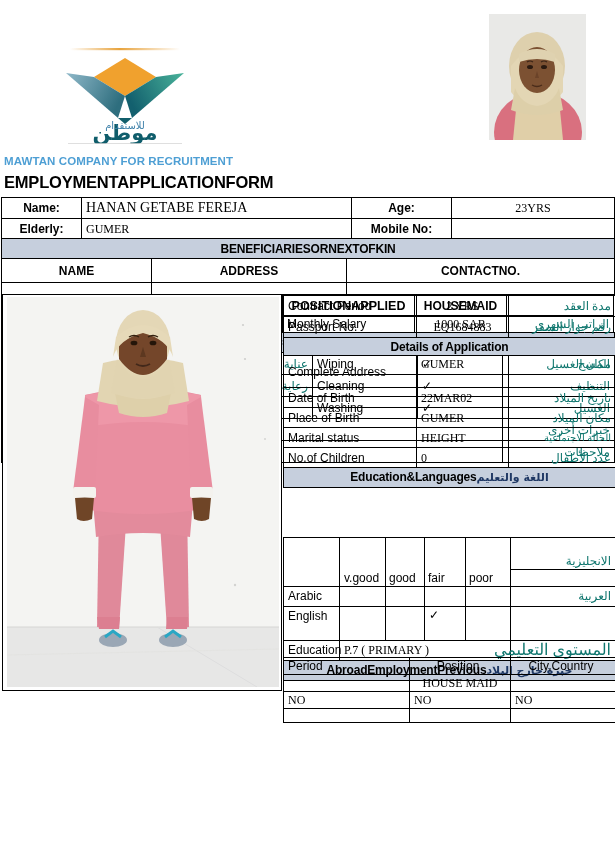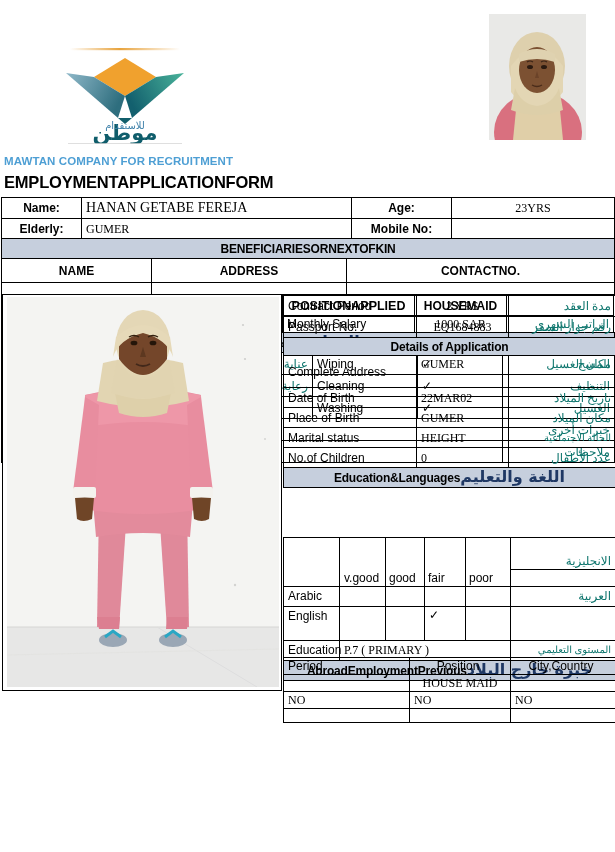--- a/index.html
+++ b/index.html
@@ -115,21 +115,21 @@
     font-size: 11px;
     color: #0f766e;
     text-align: right;
     padding-right: 5px;
     direction: rtl;
     font-family: Liberation Serif, serif;
     white-space: nowrap;
   }
   .ar-band {
     color: #1f3864;
-    font-size: 16px;
+    font-size: 11px;
     font-family: "DejaVu Sans", sans-serif;
   }
   .tick {
     font-size: 12px;
     text-align: left;
     padding-left: 5px;
     color: #000;
   }
   .tiny { font-size: 8.5px; font-family: "Liberation Serif", serif; padding-left:4px; }
 
@@ -453,21 +453,21 @@
       <td class="fieldname" style="height:34px;vertical-align:top;padding-top:2px">English</td>
       <td></td>
       <td></td>
       <td class="tick" style="vertical-align:top">✓</td>
       <td></td>
       <td></td>
     </tr>
     <tr>
       <td class="fieldname" style="height:20px">Education</td>
       <td class="val-serif" colspan="4">P.7 ( PRIMARY )</td>
-      <td class="ar" style="font-size:10px">المستوى التعليمي</td>
+      <td class="ar" style="font-size:16px">المستوى التعليمي</td>
     </tr>
     <tr>
       <td class="bandhead" colspan="6" style="height:20px">
         <span>AbroadEmploymentPrevious</span><span class="ar-band">خبرة خارج البلاد</span>
       </td>
     </tr>
   </tbody>
     </table>
 
   <table class="ftab" style="position:absolute;left:282px;top:362px;width:332px">

